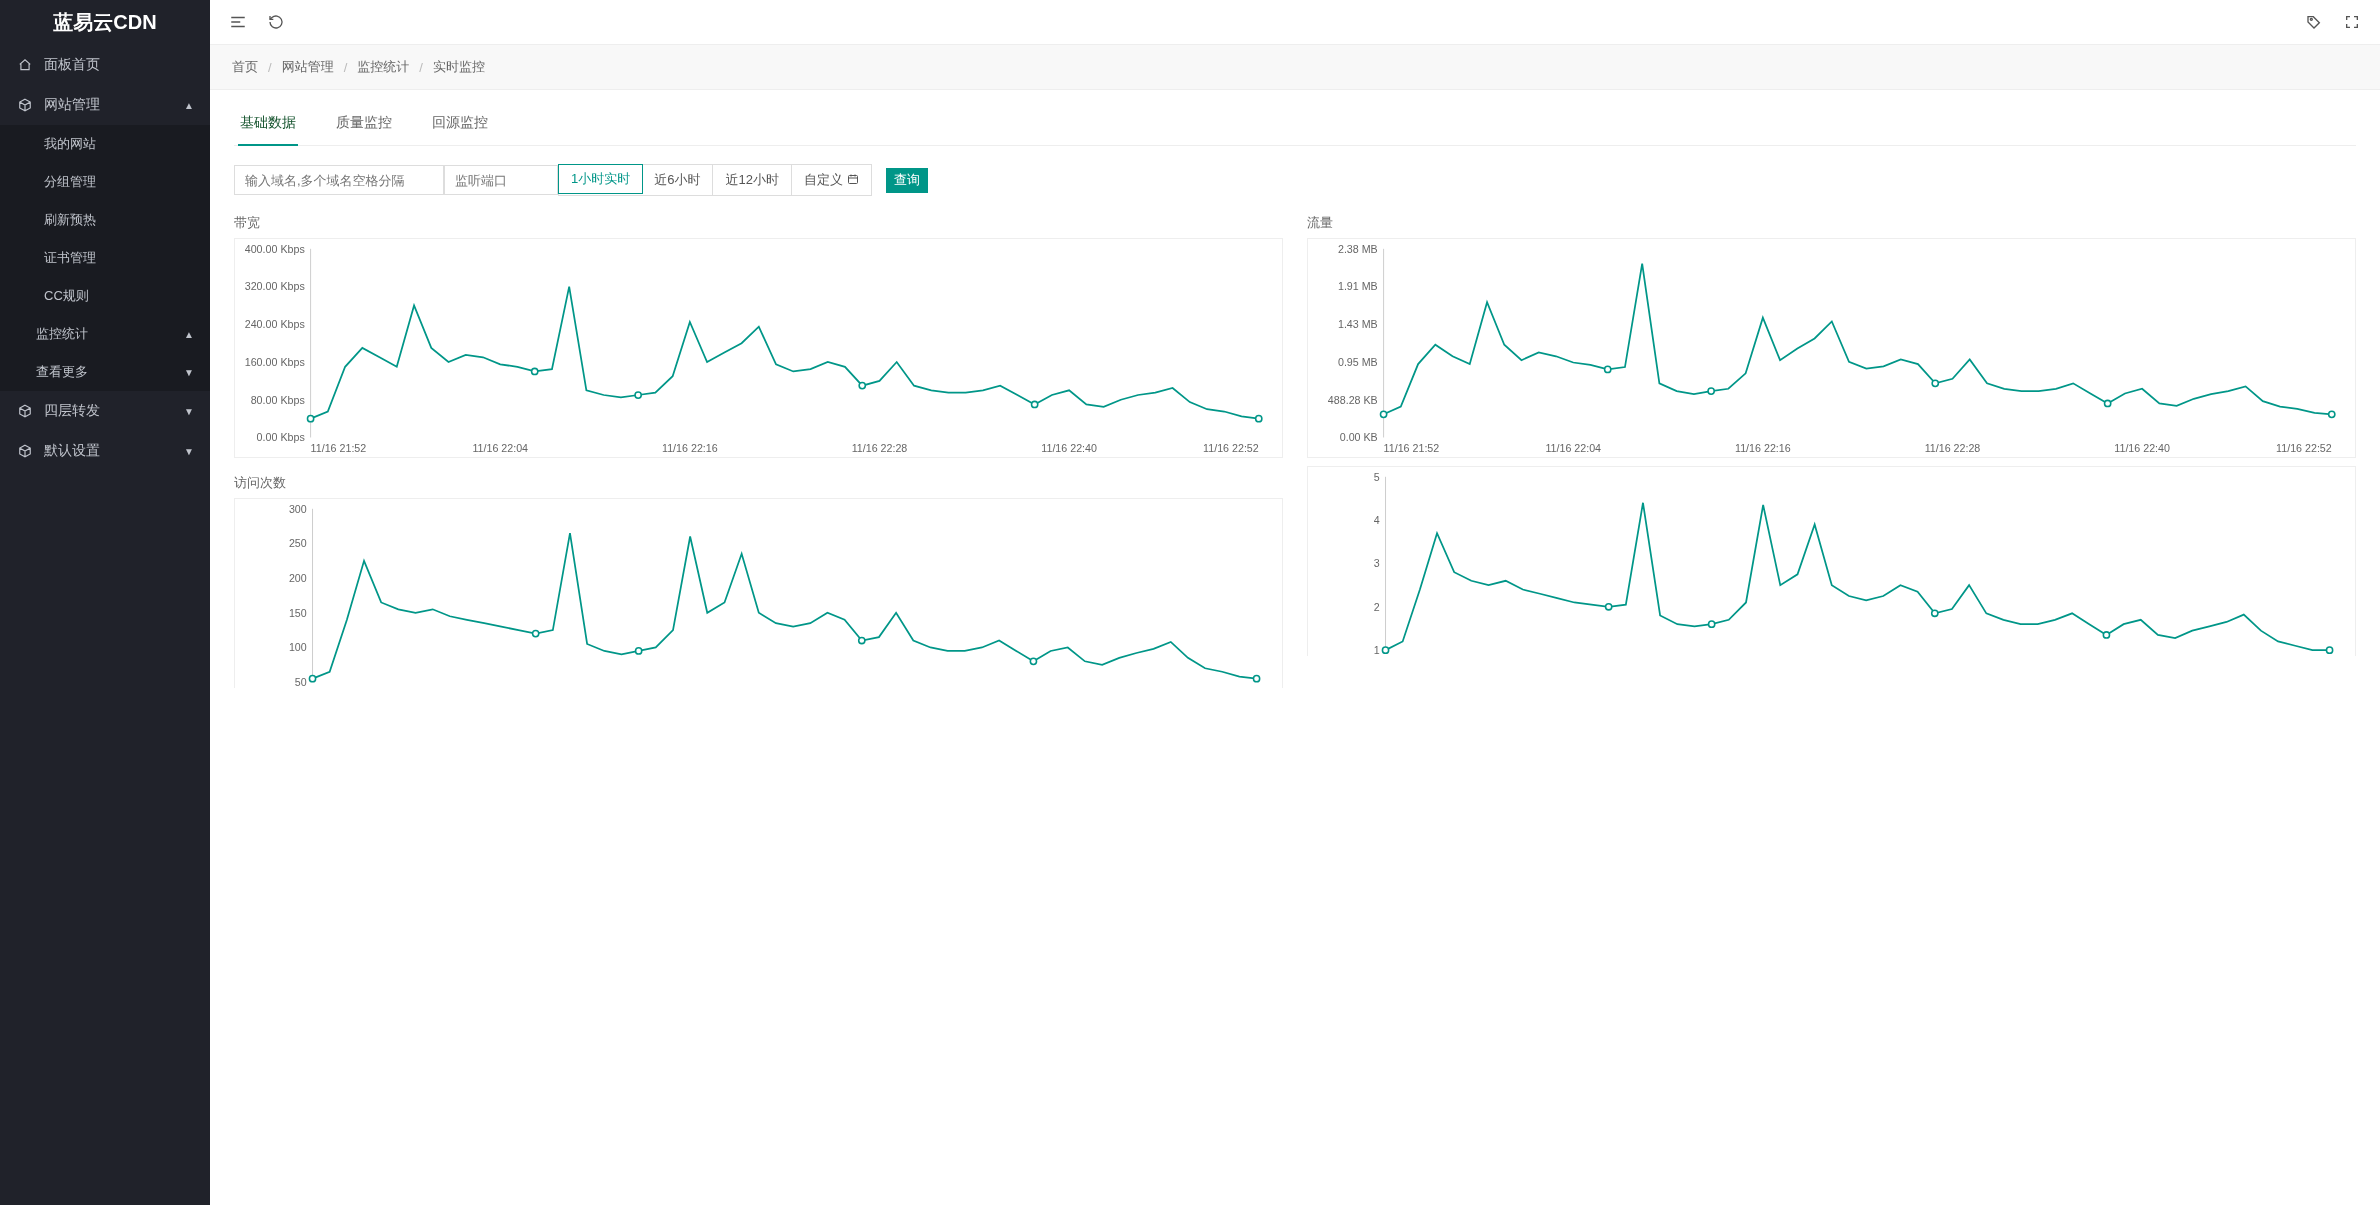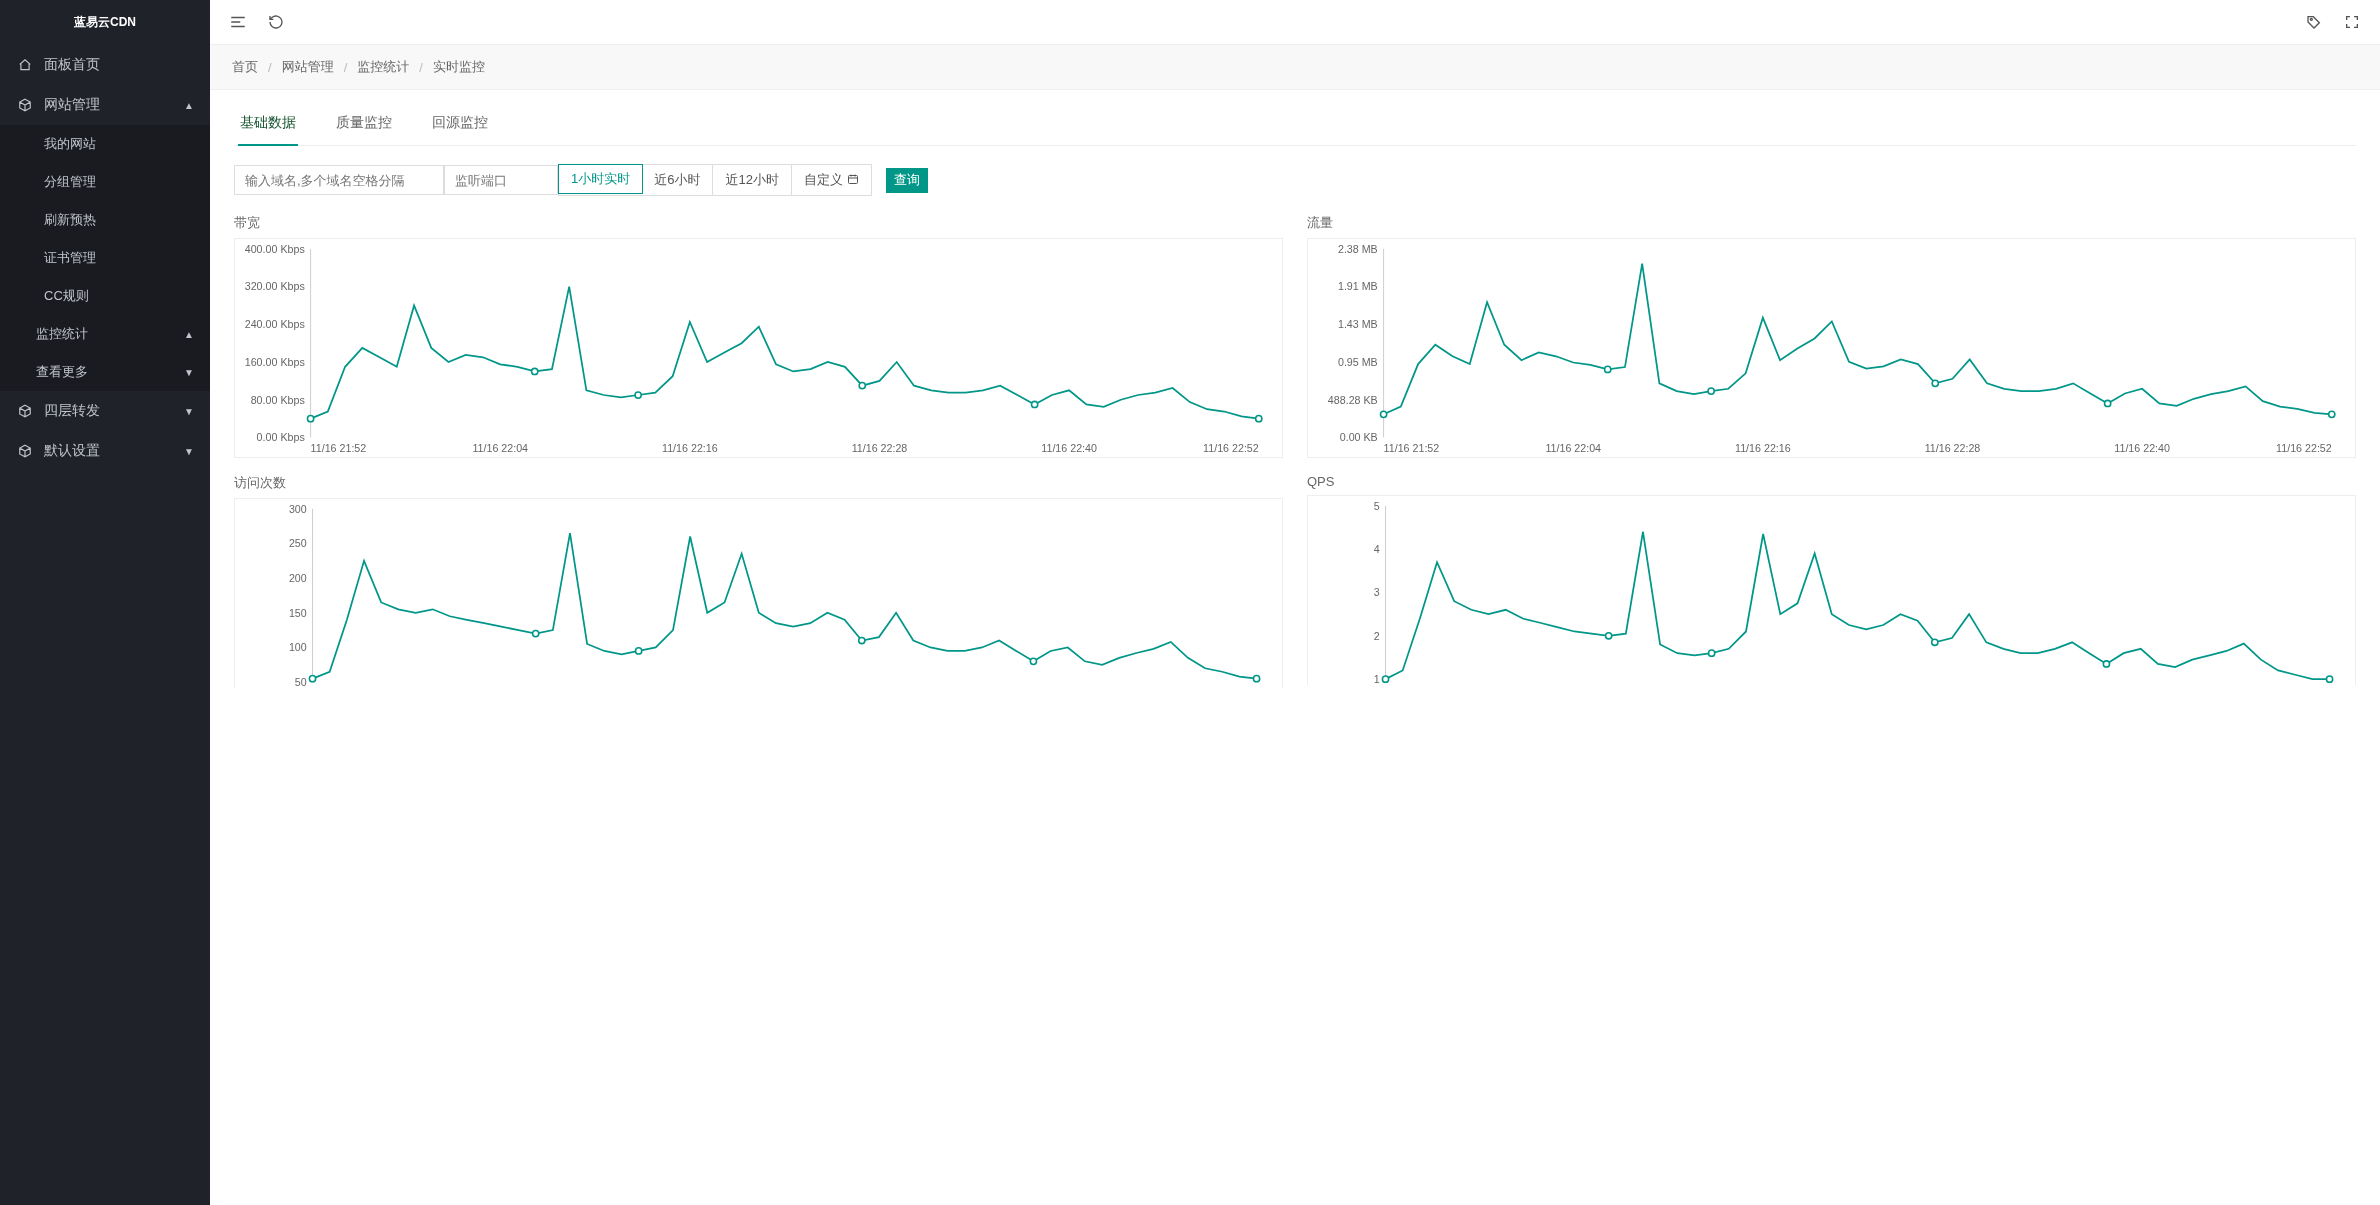--- a/index.html
+++ b/index.html
@@ -20,21 +20,21 @@
   display: flex;
   flex-direction: column;
   flex-shrink: 0;
   overflow-y: auto;
 }
 .brand {
   height: 45px;
   display: flex;
   align-items: center;
   justify-content: center;
-  font-size: 12px;
+  font-size: 20px;
   font-weight: 600;
   color: #fff;
   background: #20222a;
 }
 .nav { list-style: none; }
 .nav-item {
   display: flex;
   align-items: center;
   height: 40px;
   padding: 0 16px;
@@ -382,21 +382,20 @@
                 <circle class="marker" cx="66" cy="181.42" r="3.2"></circle>
                 <circle class="marker" cx="296.45454545454544" cy="134.88" r="3.2"></circle>
                 <circle class="marker" cx="402.8181818181818" cy="152.78" r="3.2"></circle>
                 <circle class="marker" cx="633.2727272727273" cy="142.04" r="3.2"></circle>
                 <circle class="marker" cx="810.5454545454546" cy="163.52" r="3.2"></circle>
                 <circle class="marker" cx="1041" cy="181.42" r="3.2"></circle>
               </svg>
             </div>
         </div>
         <div class="chart-panel">
-          <div class="chart-title">QPS</div>
           <div class="chart-box short">
               <svg class="chart" viewBox="0 0 1047 189">
                 <g class="axis">
                   <text x="60" y="189" text-anchor="end">1</text>
                   <text x="60" y="144.25" text-anchor="end">2</text>
                   <text x="60" y="99.5" text-anchor="end">3</text>
                   <text x="60" y="54.75" text-anchor="end">4</text>
                   <text x="60" y="10" text-anchor="end">5</text>
                 </g>
                 <line x1="66" x2="66" y1="6" y2="185" stroke="#ccc"></line>

